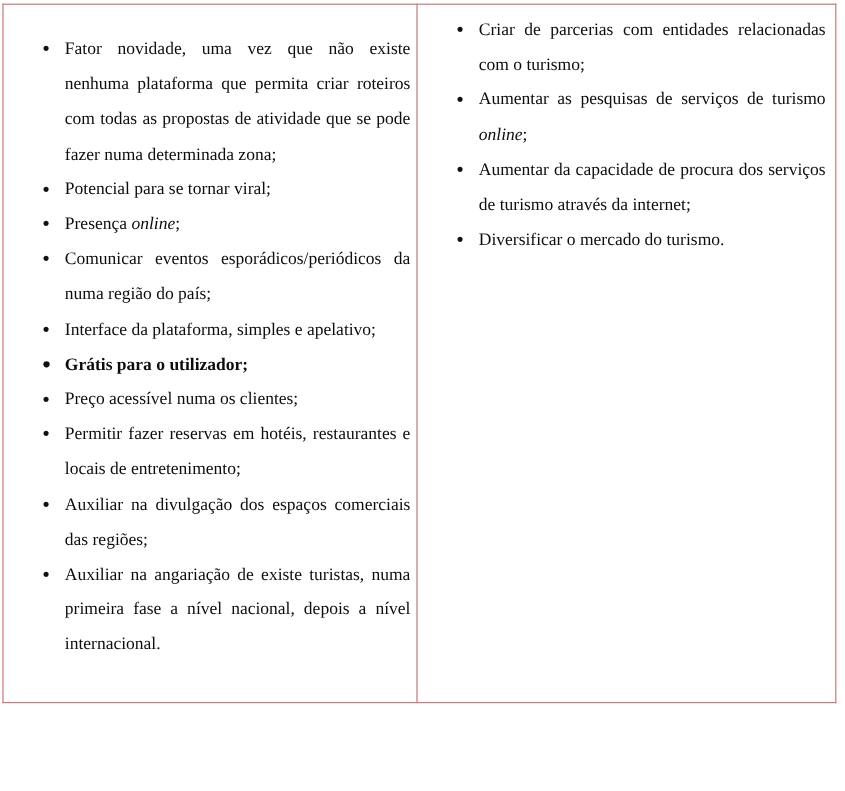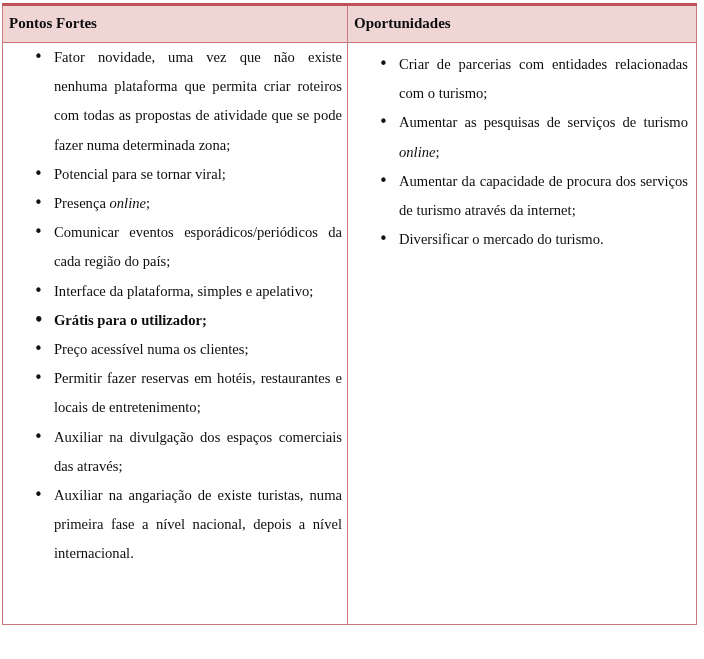--- a/index.html
+++ b/index.html
@@ -81,20 +81,21 @@
     font-size: 14.6px;
     line-height: 29.2px;
     text-align: justify;
     text-justify: inter-word;
     hyphens: none;
   }
 
   
   .col-left-body ul.swot-list {
     padding-top: 0;
+    margin-top: 23px;
   }
   .col-left-body ul.swot-list li {
     margin-left: 51px;
     margin-right: 5px;
   }
   
   .col-right-body ul.swot-list {
     padding-top: 7px;
   }
   .col-right-body ul.swot-list li {
@@ -129,39 +130,31 @@
 </head>
 <body>
 
 <table id="swot-table">
   <colgroup>
     <col class="col-left">
     <col class="col-right">
   </colgroup>
   <tbody>
     <tr>
-      <td class="sub-cell">
-        <span class="sub-text">Pontos Fortes</span>
-      </td>
-      <td class="sub-cell">
-        <span class="sub-text">Oportunidades</span>
-      </td>
-    </tr>
-    <tr>
       <td class="body-cell col-left-body">
         <ul class="swot-list">
             <li>Fator novidade, uma vez que não existe nenhuma plataforma que permita criar roteiros com todas as propostas de atividade que se pode fazer numa determinada zona;</li>
             <li>Potencial para se tornar viral;</li>
             <li>Presença <em>online</em>;</li>
-            <li>Comunicar eventos esporádicos/periódicos da cada região do país;</li>
+            <li>Comunicar eventos esporádicos/periódicos da numa região do país;</li>
             <li>Interface da plataforma, simples e apelativo;</li>
             <li class="strong-item">Grátis para o utilizador;</li>
             <li>Preço acessível numa os clientes;</li>
             <li>Permitir fazer reservas em hotéis, restaurantes e locais de entretenimento;</li>
-            <li>Auxiliar na divulgação dos espaços comerciais das através;</li>
+            <li>Auxiliar na divulgação dos espaços comerciais das regiões;</li>
             <li>Auxiliar na angariação de existe turistas, numa primeira fase a nível nacional, depois a nível internacional.</li>
           </ul>
       </td>
       <td class="body-cell col-right-body">
         <ul class="swot-list">
             <li>Criar de parcerias com entidades relacionadas com o turismo;</li>
             <li>Aumentar as pesquisas de serviços de turismo <em>online</em>;</li>
             <li>Aumentar da capacidade de procura dos serviços de turismo através da internet;</li>
             <li>Diversificar o mercado do turismo.</li>
           </ul>

